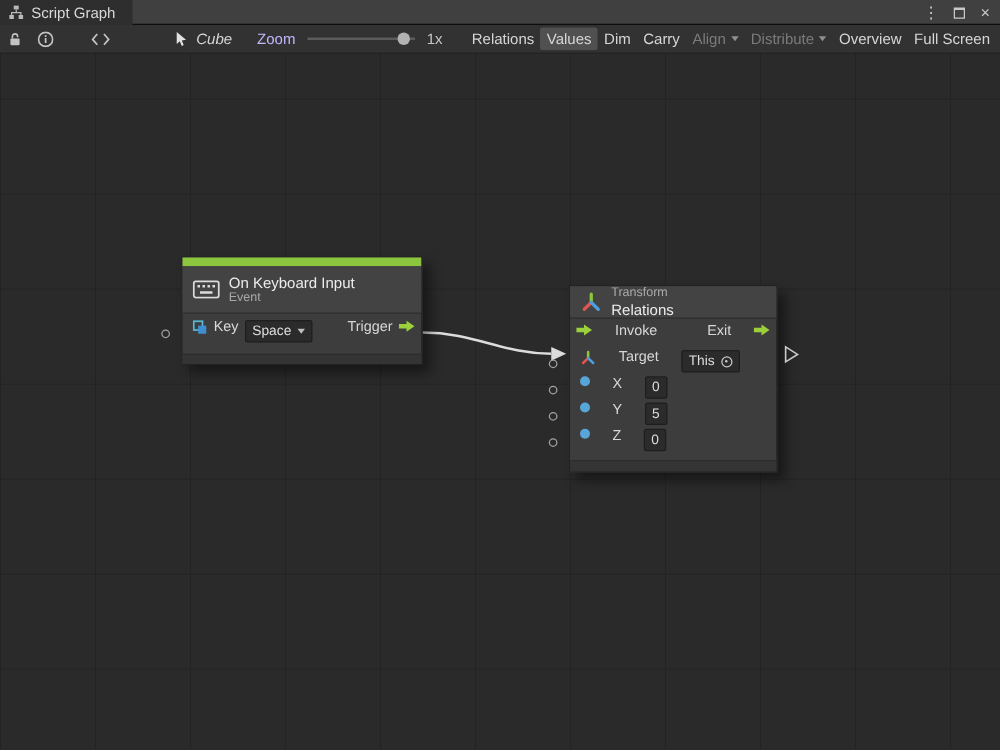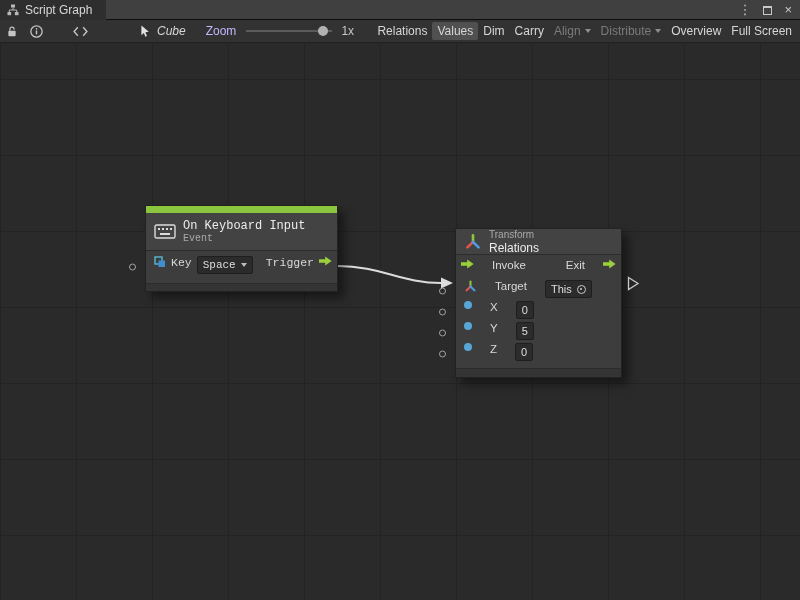--- a/index.html
+++ b/index.html
@@ -72,21 +72,21 @@
 
   .chip { display:inline-flex; align-items:center; gap:5px; background:#2b2b2b;
     border:1px solid #1e1e1e; border-radius:2px; padding:1.5px 5px; font-size:11px;
     color:#dedede; line-height:13px; }
   .chip .caret { border-top-color:#bdbdbd; }
   .picker { display:inline-block; width:9px; height:9px; border:1.3px solid #c9c9c9;
     border-radius:50%; position:relative; }
   .picker::after { content:""; position:absolute; left:2px; top:2px; width:2.4px;
     height:2.4px; border-radius:50%; background:#c9c9c9; }
 
-  .node-kb { left:145px; top:162px; width:193px;font-family:Liberation Mono, monospace; }
+  .node-kb { left:145px; top:162px; width:193px; }
   .node-kb .nhead { height:38px; }
   .node-tr { left:455px; top:185px; width:167px; }
   .node-tr .nhead { height:26px; }
   .node-tr .nfoot { height:9px; }
 
   .flow-arrow { flex:0 0 auto; display:block; }
   .flow-out { margin-right:-3px; }
   .flow-in { margin-left:-3px; }
 
   .play-outline { position:absolute; left:627px; top:233px; }

